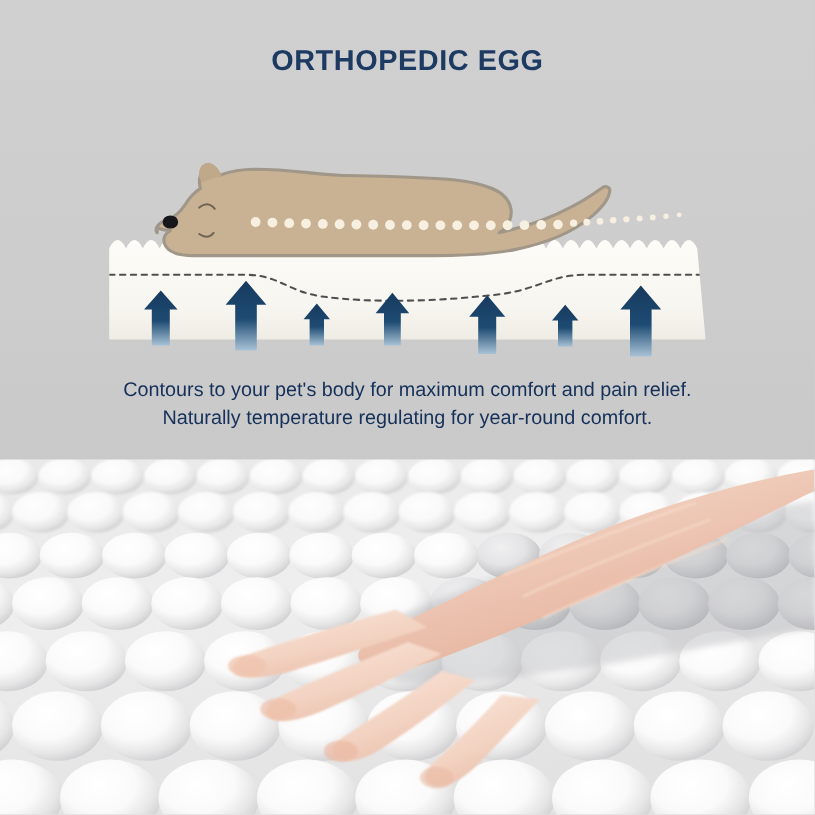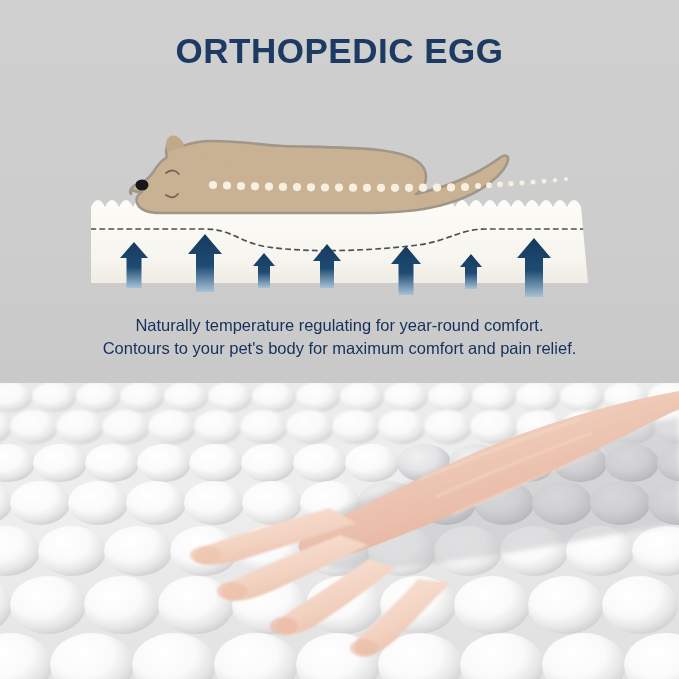--- a/index.html
+++ b/index.html
@@ -12,21 +12,21 @@
 
   
   #top-panel{
     position:absolute;left:0;top:0;width:679px;height:383px;
     background:linear-gradient(180deg,#d0d0d0 0%,#cdcdcd 60%,#c9c9c9 100%);
   }
   #title{
     position:absolute;left:0;top:30px;width:679px;
     text-align:center;
     color:#1d3a62;
-    font-size:35px;
+    font-size:24px;
     font-weight:bold;
     letter-spacing:0.5px;
     line-height:41px;
     font-family:"Liberation Sans", sans-serif;
   }
   #title .t-line{display:block;}
 
   #diagram{
     position:absolute;left:0;top:125px;width:679px;height:180px;
   }
@@ -178,22 +178,22 @@
         <path d="M205,109 L222,129 L214,129 L214,167 L196,167 L196,129 L188,129 Z"></path>
         <path d="M264,128 L275,141 L270,141 L270,163 L258,163 L258,141 L253,141 Z"></path>
         <path d="M327,119 L341,136 L334,136 L334,163 L320,163 L320,136 L313,136 Z"></path>
         <path d="M406,121 L421,139 L413.5,139 L413.5,170 L398.5,170 L398.5,139 L391,139 Z"></path>
         <path d="M471,129 L482,142 L477,142 L477,164 L465,164 L465,142 L460,142 Z"></path>
         <path d="M534,113 L551,133 L543,133 L543,172 L525,172 L525,133 L517,133 Z"></path>
       </g>
     </svg>
 
     <div id="caption">
+      <span class="c-line">Contours to your pet's body for maximum comfort and pain relief.</span>
       <span class="c-line">Naturally temperature regulating for year-round comfort.</span>
-      <span class="c-line">Contours to your pet's body for maximum comfort and pain relief.</span>
     </div>
   </div>
 
   <div id="photo-panel">
     <svg id="photo-svg" viewBox="0 0 679 296" preserveAspectRatio="none">
       <defs>
 
         <linearGradient id="bgFoam" x1="0" y1="0" x2="0.3" y2="1">
           <stop offset="0%" stop-color="#e9e9ea"></stop>
           <stop offset="45%" stop-color="#eeeeee"></stop>

